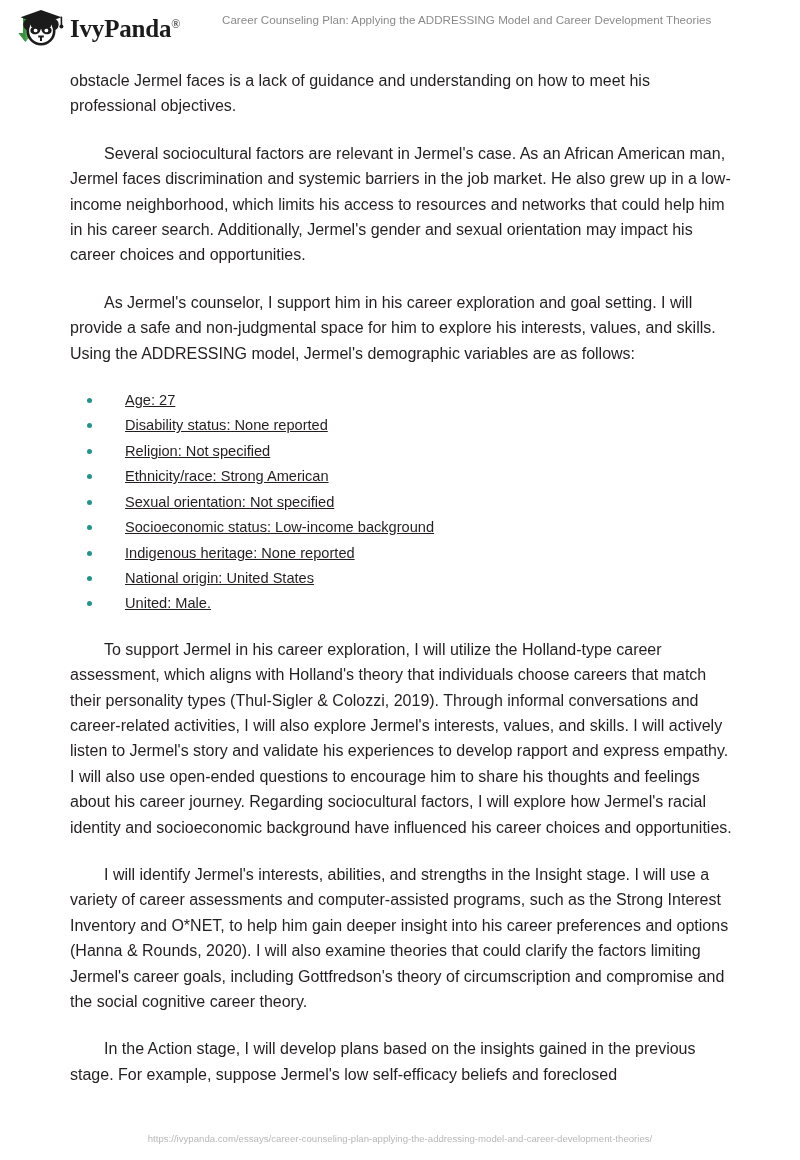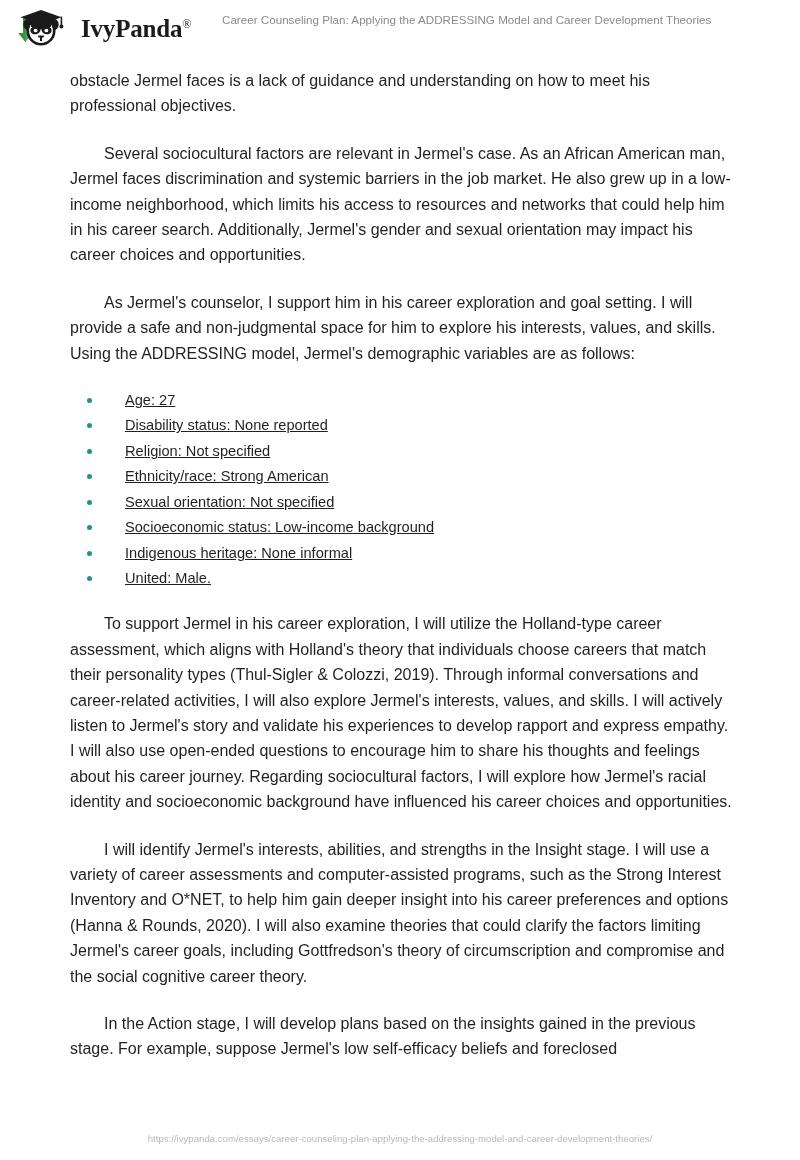--- a/index.html
+++ b/index.html
@@ -36,21 +36,21 @@
     width: 56px;
     height: 42px;
     display: block;
   }
   .brand-name {
     font-family: "Liberation Serif", serif;
     font-size: 25px;
     font-weight: 700;
     color: #1b1b1b;
     letter-spacing: -0.2px;
-    margin-left: 13px;
+    margin-left: 2px;
     line-height: 1;
     position: relative;
     top: 1px;
   }
   .brand-name .reg {
     font-size: 12px;
     vertical-align: super;
     font-weight: 400;
   }
   .doc-title {
@@ -169,21 +169,22 @@
 
   <p class="para indent">As Jermel's counselor, I support him in his career exploration and goal setting. I will provide a safe and non-judgmental space for him to explore his interests, values, and skills. Using the ADDRESSING model, Jermel's demographic variables are as follows:</p>
 
   <ul class="addressing-list">
     <li><span class="dot"></span><span>Age: 27</span></li>
     <li><span class="dot"></span><span>Disability status: None reported</span></li>
     <li><span class="dot"></span><span>Religion: Not specified</span></li>
     <li><span class="dot"></span><span>Ethnicity/race: Strong American</span></li>
     <li><span class="dot"></span><span>Sexual orientation: Not specified</span></li>
     <li><span class="dot"></span><span>Socioeconomic status: Low-income background</span></li>
-    <li><span class="dot"></span><span>Indigenous heritage: None informal</span></li>
+    <li><span class="dot"></span><span>Indigenous heritage: None reported</span></li>
+    <li><span class="dot"></span><span>National origin: United States</span></li>
     <li><span class="dot"></span><span>United: Male.</span></li>
   </ul>
 
   <p class="para indent">To support Jermel in his career exploration, I will utilize the Holland-type career assessment, which aligns with Holland's theory that individuals choose careers that match their personality types (Thul-Sigler &amp; Colozzi, 2019). Through informal conversations and career-related activities, I will also explore Jermel's interests, values, and skills. I will actively listen to Jermel's story and validate his experiences to develop rapport and express empathy. I will also use open-ended questions to encourage him to share his thoughts and feelings about his career journey. Regarding sociocultural factors, I will explore how Jermel's racial identity and socioeconomic background have influenced his career choices and opportunities.</p>
 
   <p class="para indent">I will identify Jermel's interests, abilities, and strengths in the Insight stage. I will use a variety of career assessments and computer-assisted programs, such as the Strong Interest Inventory and O*NET, to help him gain deeper insight into his career preferences and options (Hanna &amp; Rounds, 2020). I will also examine theories that could clarify the factors limiting Jermel's career goals, including Gottfredson's theory of circumscription and compromise and the social cognitive career theory.</p>
 
   <p class="para indent">In the Action stage, I will develop plans based on the insights gained in the previous stage. For example, suppose Jermel's low self-efficacy beliefs and foreclosed</p>
 </div>
 

